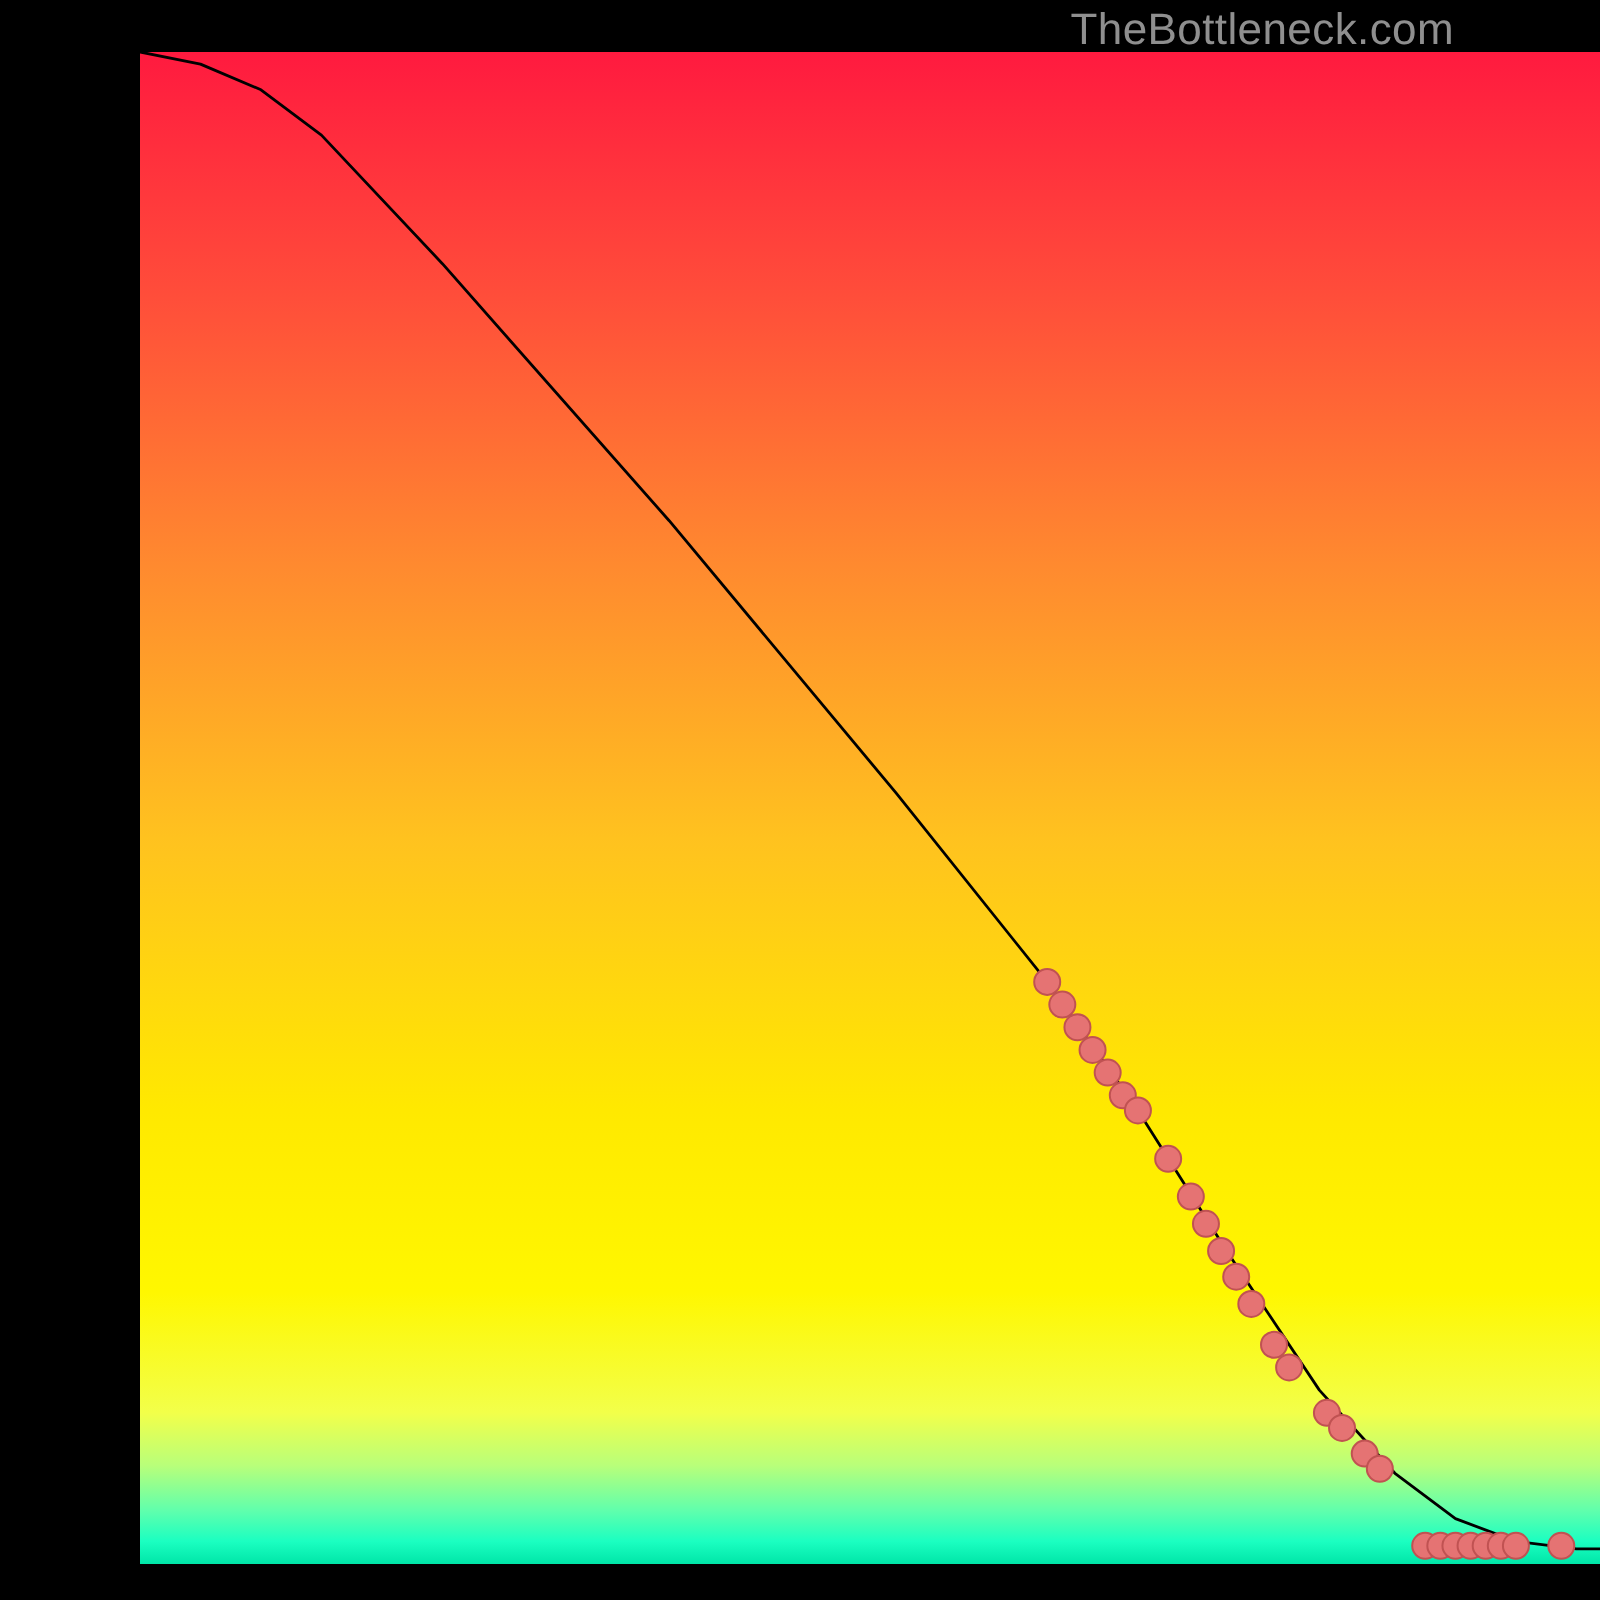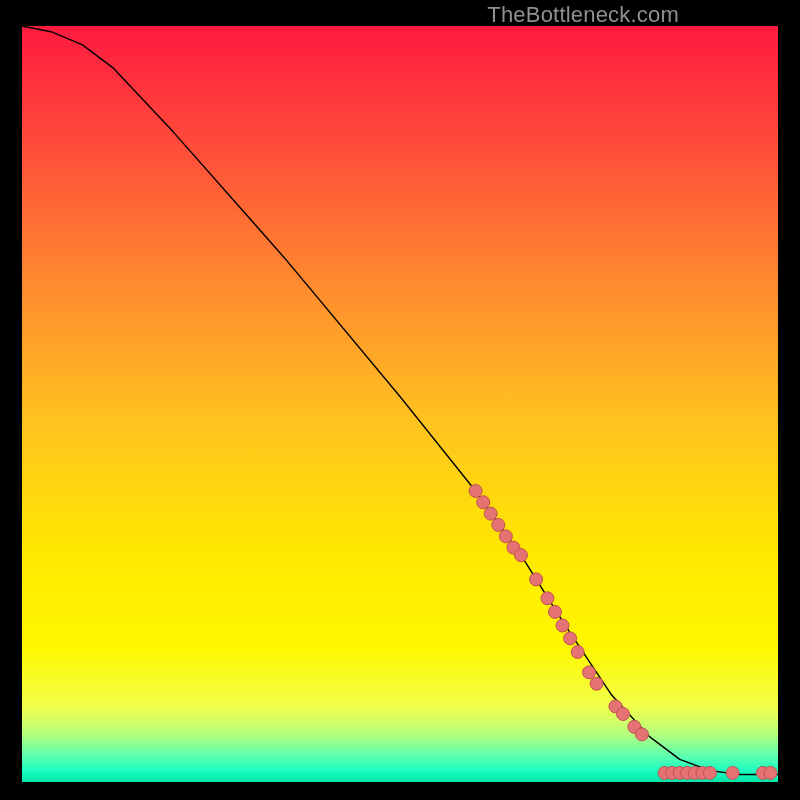--- a/index.html
+++ b/index.html
@@ -7,20 +7,21 @@
     padding: 0;
     width: 800px;
     height: 800px;
     background: #000000;
     overflow: hidden;
   }
   .stage {
     position: relative;
     width: 693px;
     height: 800px;
+    margin-left: 48px;
   }
   .watermark {
     position: absolute;
     top: 2px;
     right: 14px;
     font-family: Arial, Helvetica, sans-serif;
     font-size: 22px;
     color: #8f8f8f;
     letter-spacing: 0.2px;
   }

